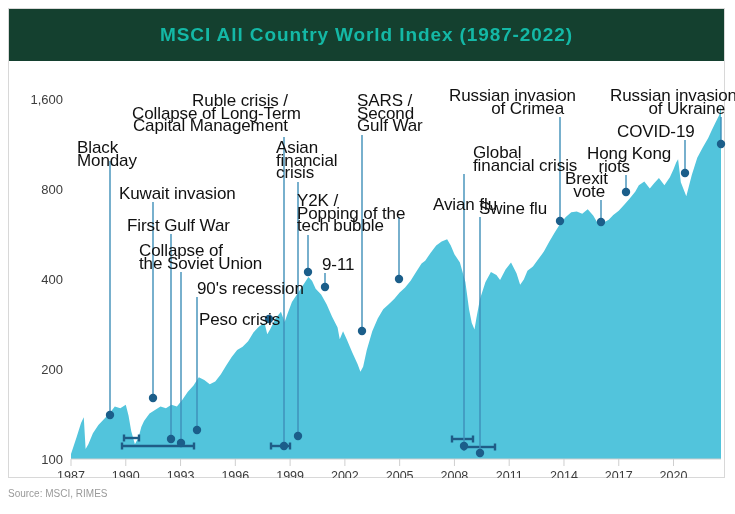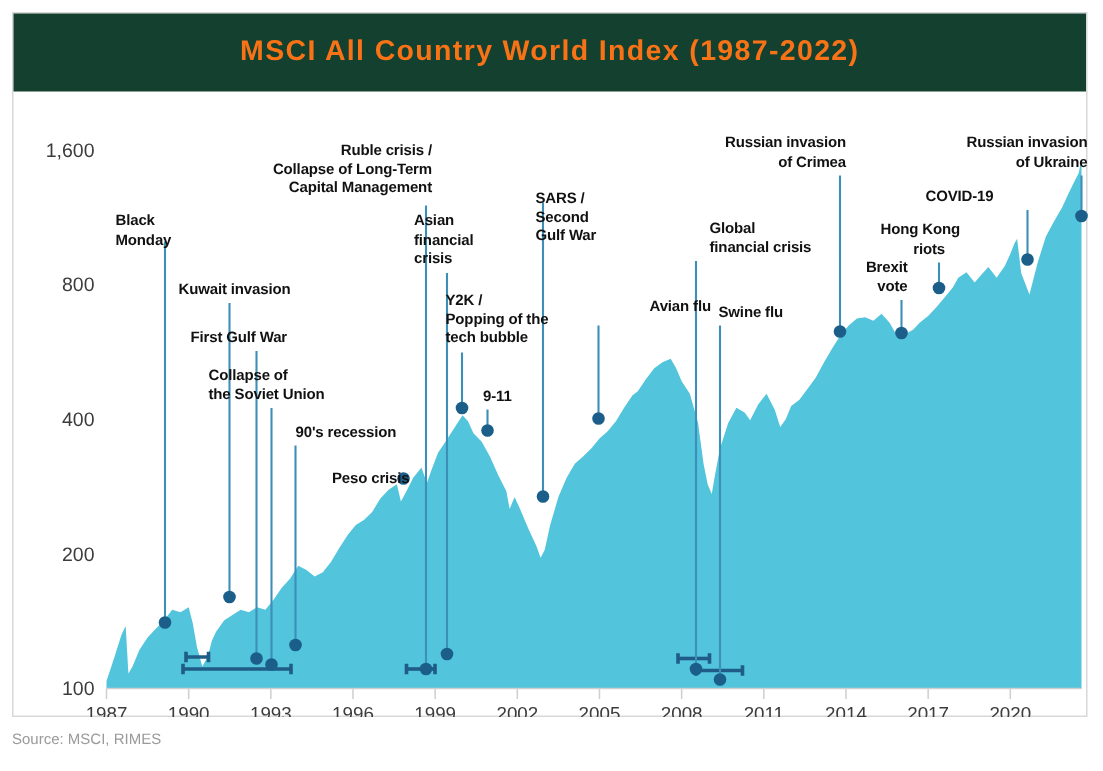--- a/index.html
+++ b/index.html
@@ -6,33 +6,33 @@
   body{font-family:"Liberation Sans",sans-serif;}
   #page{position:relative;width:735px;height:514px;background:#ffffff;overflow:hidden;}
 
   
   #card{position:absolute;left:8px;top:8px;width:717px;height:470px;
         border:1px solid #d8d8d8;background:#ffffff;box-sizing:border-box;}
 
   
   #title-bar{position:absolute;left:0;top:0;width:100%;height:52px;
              background:#14402F;display:flex;align-items:center;justify-content:center;}
-  #title-text{color:#f97316;font-size:19px;font-weight:bold;letter-spacing:.9px;white-space:nowrap;}
+  #title-text{color:#14b8a6;font-size:19px;font-weight:bold;letter-spacing:.9px;white-space:nowrap;}
 
   
   #plot{position:absolute;left:0;top:52px;width:717px;height:292px;}
 
   svg{display:block;}
 
   
   .ylab{font-size:13px;fill:#3c3c3c;font-family:"Liberation Sans",sans-serif;}
   .xlab{font-size:12.5px;fill:#3c3c3c;font-family:"Liberation Sans",sans-serif;}
 
   
-  .anno{position:absolute;font-size:10px;font-weight:bold;color:#111111;
+  .anno{position:absolute;font-size:17px;font-weight:normal;color:#111111;
         line-height:12.6px;white-space:pre;letter-spacing:-.1px;}
   .anno.r{text-align:right;}
 
   #source{position:absolute;left:8px;top:488px;font-size:10px;color:#9a9a9a;}
 </style>
 </head>
 <body>
 
 <div id="page">
 
@@ -163,21 +163,21 @@
           <div class="anno r" style="top: 34px; left: 123px; width: 156px;">Ruble crisis /
 Collapse of Long-Term
 Capital Management</div>
           <div class="anno" style="top: 81px; left: 267px;">Asian
 financial
 crisis</div>
           <div class="anno" style="top: 134px; left: 288px;">Y2K /
 Popping of the
 tech bubble</div>
           <div class="anno" style="top: 198px; left: 313px;">9-11</div>
-          <div class="anno" style="top: 34px; left: 348px; margin-top: 32px;">SARS /
+          <div class="anno" style="top: 34px; left: 348px;">SARS /
 Second
 Gulf War</div>
           <div class="anno" style="top: 138px; left: 392px; margin-left: 32px;">Avian flu</div>
           <div class="anno" style="top: 86px; left: 464px;">Global
 financial crisis</div>
           <div class="anno" style="top: 142px; left: 470px;">Swine flu</div>
           <div class="anno r" style="top: 29px; left: 440px; width: 115px;">Russian invasion
 of Crimea</div>
           <div class="anno r" style="top: 112px; left: 556px; width: 40px;">Brexit
 vote</div>

